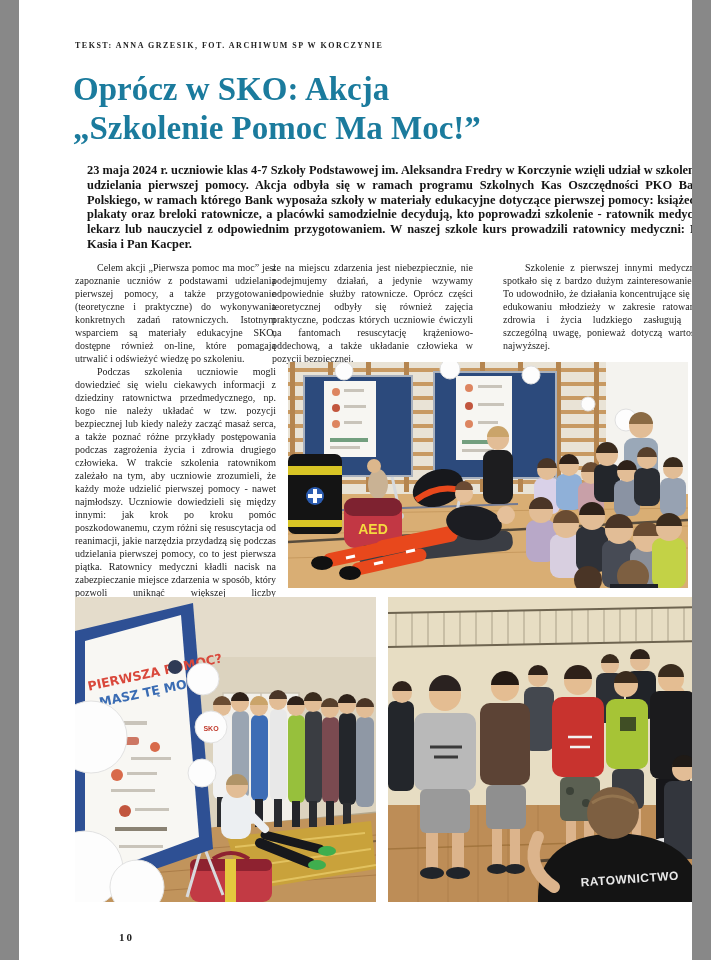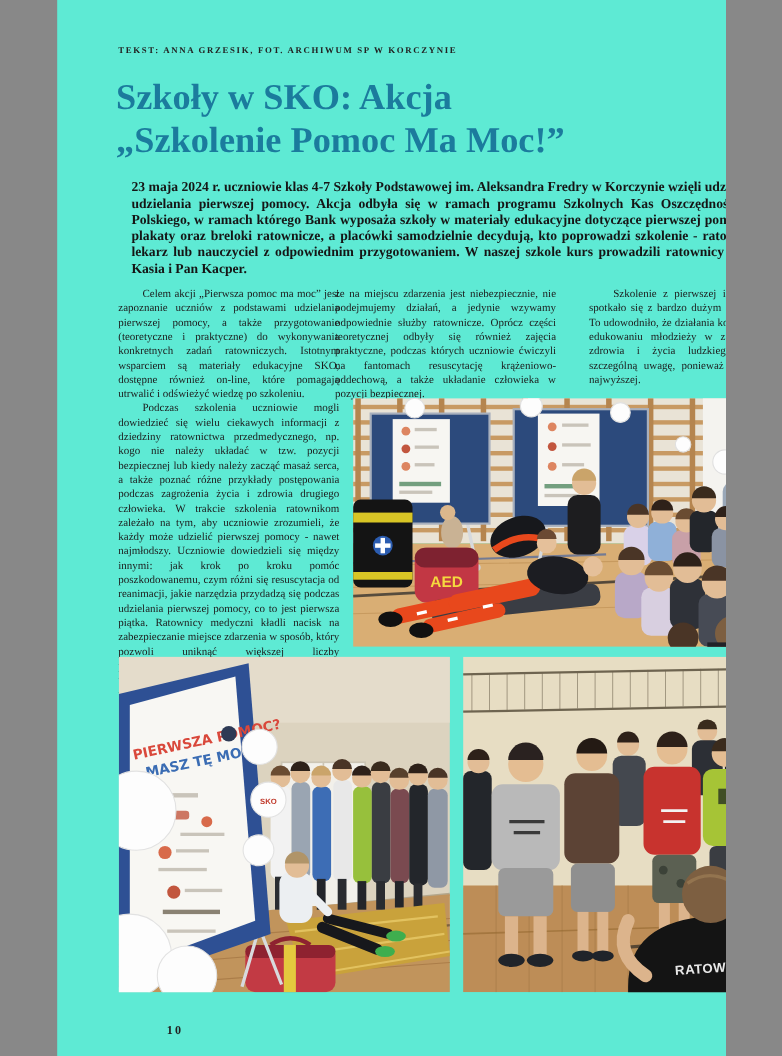--- a/index.html
+++ b/index.html
@@ -1,19 +1,19 @@
 <!DOCTYPE html>
 <html lang="pl"><head>
 <meta charset="utf-8">
 <style>
   html,body{margin:0;padding:0;background:#888;}
   .page{
-    position:relative;width:588px;height:960px;background:#5eead4;
+    position:relative;width:673px;height:960px;background:#ffffff;
     margin:0 auto;overflow:hidden;
-    font-family:"Liberation Serif", serif;color:#1d1d1d;padding-left:20px;
+    font-family:"Liberation Serif", serif;color:#1d1d1d;
   }
   .byline{
     position:absolute;left:56px;top:41px;width:600px;
     font-size:8px;font-weight:700;letter-spacing:1.5px;color:#222;
   }
   .headline{
     position:absolute;left:54px;top:70px;width:620px;
     font-size:33px;line-height:39px;font-weight:700;color:#1b7b9d;
   }
   .intro{
@@ -42,21 +42,21 @@
   }
 </style>
 </head>
 <body>
 
 <div class="page">
 
   <div class="byline">TEKST: ANNA GRZESIK, FOT. ARCHIWUM SP W KORCZYNIE</div>
 
   <div class="headline">
-    <span>Szkoły w SKO: Akcja</span><br>
+    <span>Oprócz w SKO: Akcja</span><br>
     <span>„Szkolenie Pomoc Ma Moc!”</span>
   </div>
 
   <div class="intro">23 maja 2024 r. uczniowie klas 4-7 Szkoły Podstawowej im. Aleksandra Fredry w Korczynie wzięli udział w szkoleniu z udzielania pierwszej pomocy. Akcja odbyła się w ramach programu Szkolnych Kas Oszczędności PKO Banku Polskiego, w ramach którego Bank wyposaża szkoły w materiały edukacyjne dotyczące pierwszej pomocy: książeczki, plakaty oraz breloki ratownicze, a placówki samodzielnie decydują, kto poprowadzi szkolenie - ratownik medyczny, lekarz lub nauczyciel z odpowiednim przygotowaniem. W naszej szkole kurs prowadzili ratownicy medyczni: Pani Kasia i Pan Kacper.</div>
 
   <div class="col col1">
     <p class="indent">Celem akcji „Pierwsza pomoc ma moc” jest zapoznanie uczniów z podstawami udzielania pierwszej pomocy, a także przygotowanie (teoretyczne i praktyczne) do wykonywania konkretnych zadań ratowniczych. Istotnym wsparciem są materiały edukacyjne SKO, dostępne również on-line, które pomagają utrwalić i odświeżyć wiedzę po szkoleniu.</p>
     <p class="indent">Podczas szkolenia uczniowie mogli dowiedzieć się wielu ciekawych informacji z dziedziny ratownictwa przedmedycznego, np. kogo nie należy układać w tzw. pozycji bezpiecznej lub kiedy należy zacząć masaż serca, a także poznać różne przykłady postępowania podczas zagrożenia życia i zdrowia drugiego człowieka. W trakcie szkolenia ratownikom zależało na tym, aby uczniowie zrozumieli, że każdy może udzielić pierwszej pomocy - nawet najmłodszy. Uczniowie dowiedzieli się między innymi: jak krok po kroku pomóc poszkodowanemu, czym różni się resuscytacja od reanimacji, jakie narzędzia przydadzą się podczas udzielania pierwszej pomocy, co to jest pierwsza piątka. Ratownicy medyczni kładli nacisk na zabezpieczanie miejsce zdarzenia w sposób, który pozwoli uniknąć większej liczby poszkodowanych. Jest to tak samo ważne, jak udzielenie pierwszej pomocy. Dlatego, gdy uznamy,</p>
   </div>
   <div class="col col2">

